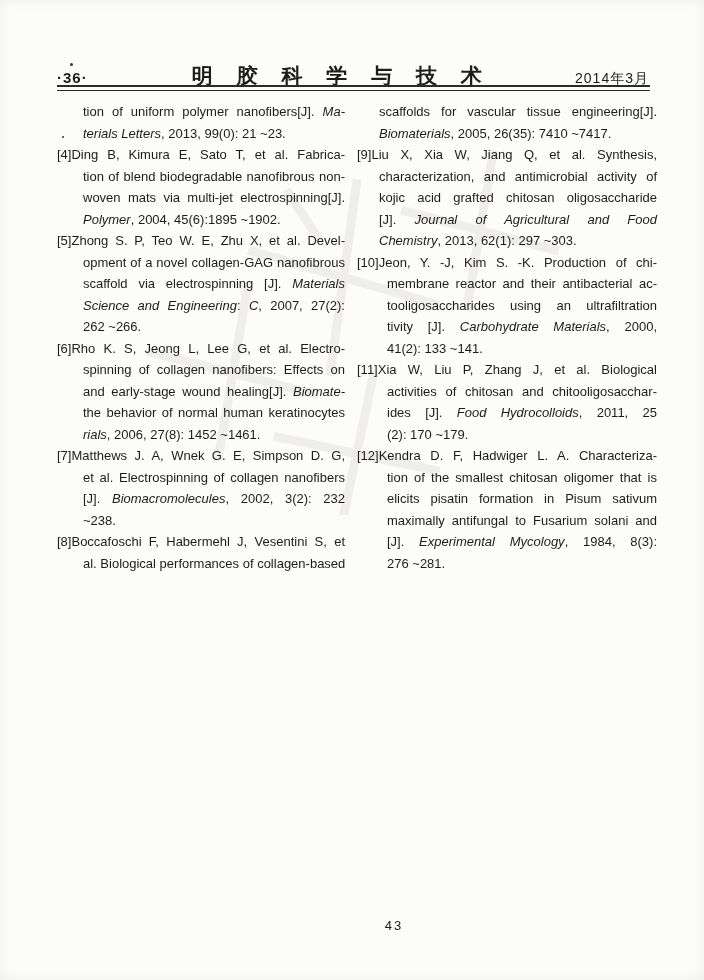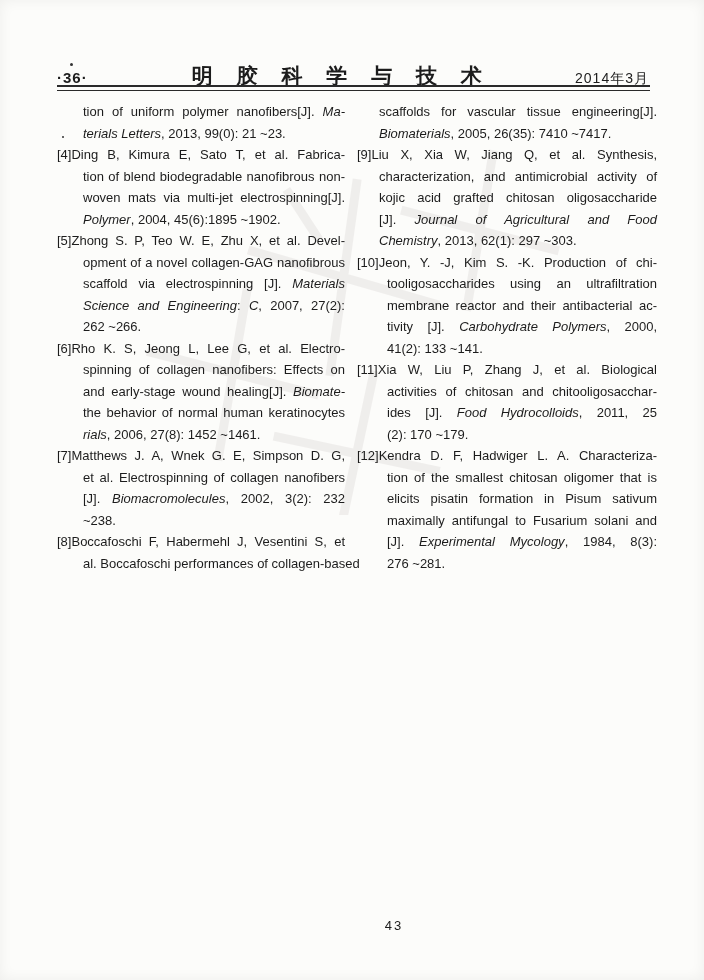--- a/index.html
+++ b/index.html
@@ -102,40 +102,40 @@
           <div class="line hang"><span class="it">rials</span><span>, 2006, 27(8): 1452 ~1461.</span></div>
         </div>
         <div class="entry" style="--hang: 26px;">
           <div class="line j"><span class="ref-label">[7]</span><span>Matthews J. A, Wnek G. E, Simpson D. G,</span></div>
           <div class="line j hang"><span>et al. Electrospinning of collagen nanofibers</span></div>
           <div class="line j hang"><span>[J]. </span><span class="it">Biomacromolecules</span><span>, 2002, 3(2): 232</span></div>
           <div class="line hang"><span>~238.</span></div>
         </div>
         <div class="entry" style="--hang: 26px;">
           <div class="line j"><span class="ref-label">[8]</span><span>Boccafoschi F, Habermehl J, Vesentini S, et</span></div>
-          <div class="line j hang"><span>al. Boccafoschi performances of collagen-based</span></div>
+          <div class="line j hang"><span>al. Biological performances of collagen-based</span></div>
         </div>
       </div>
     <div class="col-right" id="col-right">
         <div class="entry" style="--hang: 22px;">
           <div class="line j hang"><span>scaffolds for vascular tissue engineering[J].</span></div>
           <div class="line hang"><span class="it">Biomaterials</span><span>, 2005, 26(35): 7410 ~7417.</span></div>
         </div>
         <div class="entry" style="--hang: 22px;">
           <div class="line j"><span class="ref-label">[9]</span><span>Liu X, Xia W, Jiang Q, et al. Synthesis,</span></div>
           <div class="line j hang"><span>characterization, and antimicrobial activity of</span></div>
           <div class="line j hang"><span>kojic acid grafted chitosan oligosaccharide</span></div>
           <div class="line j hang"><span>[J]. </span><span class="it">Journal of Agricultural and Food</span></div>
           <div class="line hang"><span class="it">Chemistry</span><span>, 2013, 62(1): 297 ~303.</span></div>
         </div>
         <div class="entry" style="--hang: 30px;">
           <div class="line j"><span class="ref-label">[10]</span><span>Jeon, Y. -J, Kim S. -K. Production of chi-</span></div>
+          <div class="line j hang"><span>membrane reactor and their antibacterial ac-</span></div>
           <div class="line j hang"><span>tooligosaccharides using an ultrafiltration</span></div>
-          <div class="line j hang"><span>membrane reactor and their antibacterial ac-</span></div>
-          <div class="line j hang"><span>tivity [J]. </span><span class="it">Carbohydrate Polymers</span><span>, 2000,</span></div>
+          <div class="line j hang"><span>tivity [J]. </span><span class="it">Carbohydrate Materials</span><span>, 2000,</span></div>
           <div class="line hang"><span>41(2): 133 ~141.</span></div>
         </div>
         <div class="entry" style="--hang: 30px;">
           <div class="line j"><span class="ref-label">[11]</span><span>Xia W, Liu P, Zhang J, et al. Biological</span></div>
           <div class="line j hang"><span>activities of chitosan and chitooligosacchar-</span></div>
           <div class="line j hang"><span>ides [J]. </span><span class="it">Food Hydrocolloids</span><span>, 2011, 25</span></div>
           <div class="line hang"><span>(2): 170 ~179.</span></div>
         </div>
         <div class="entry" style="--hang: 30px;">
           <div class="line j"><span class="ref-label">[12]</span><span>Kendra D. F, Hadwiger L. A. Characteriza-</span></div>

